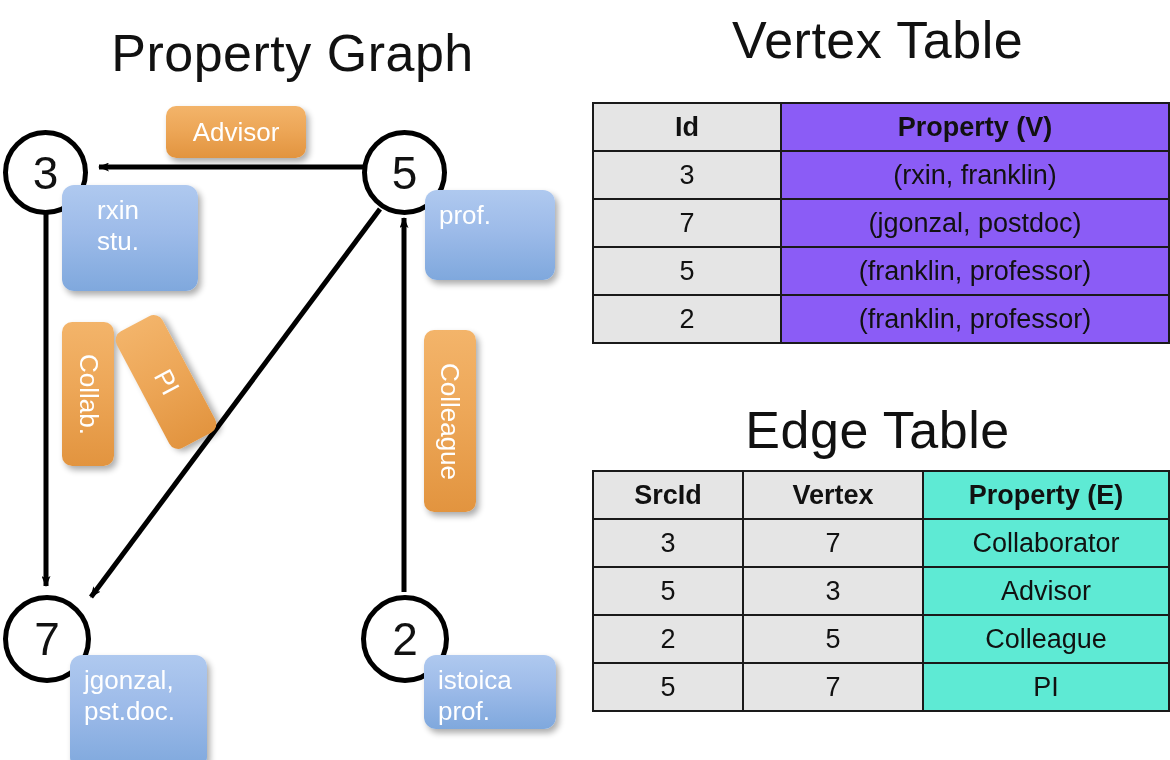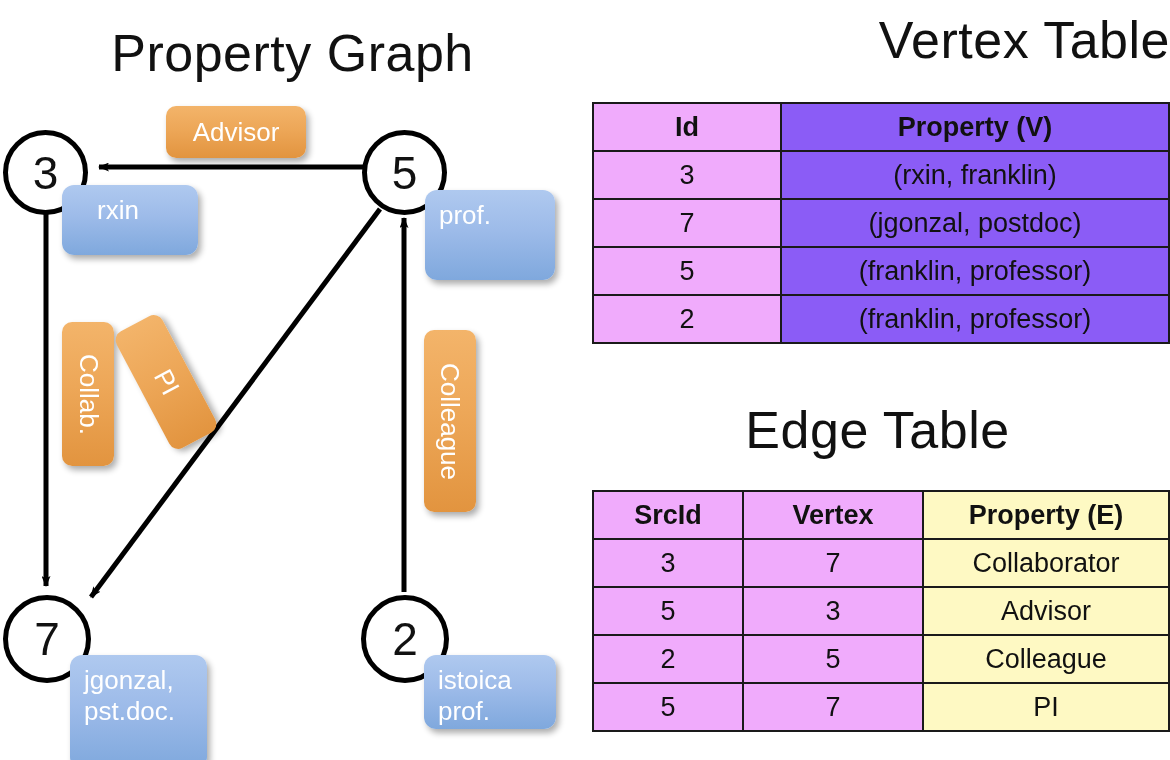--- a/index.html
+++ b/index.html
@@ -21,21 +21,21 @@
     position: absolute;
     font-family: "Liberation Sans", sans-serif;
     font-weight: 300;
     font-size: 52px;
     letter-spacing: 0.5px;
     color: #111;
     white-space: nowrap;
     text-align: center;
   }
   #title-property-graph { left: 0;   top: 14px;  width: 585px; margin-top: 9px; }
-  #title-vertex-table   { left: 585px; top: 10px; width: 585px; text-align: right; }
+  #title-vertex-table   { left: 585px; top: 10px; width: 585px; }
   #title-edge-table     { left: 585px; top: 400px; width: 585px; }
 
   
   #graph-panel {
     position: absolute;
     left: 0; top: 0;
     width: 585px; height: 760px;
   }
   #graph-edges {
     position: absolute;
@@ -107,29 +107,29 @@
     color: #111;
     padding: 0;
     height: 46px;
   }
   .dtable th {
     font-weight: 700;
     font-size: 27px;
   }
   .dtable td { font-size: 27px; }
 
-  .cell-plain { background: #f0abfc; }
+  .cell-plain { background: #e5e5e5; }
   .cell-v     { background: #8b5cf6; }
-  .cell-e     { background: #fef9c3; }
+  .cell-e     { background: #5eead4; }
 
   #vertex-table { left: 592px; top: 102px; width: 576px; }
   #vertex-table col.c-id   { width: 188px; }
   #vertex-table col.c-prop { width: 388px; }
 
-  #edge-table { left: 592px; top: 490px; width: 576px; }
+  #edge-table { left: 592px; top: 470px; width: 576px; }
   #edge-table col.c-src  { width: 150px; }
   #edge-table col.c-dst  { width: 180px; }
   #edge-table col.c-prop { width: 246px; }
 </style>
 </head>
 <body>
 
 <div class="title" id="title-property-graph">Property Graph</div>
 <div class="title" id="title-vertex-table">Vertex Table</div>
 <div class="title" id="title-edge-table">Edge Table</div>
@@ -158,22 +158,23 @@
   <div class="vnode" style="left:362px; top:130px; width:85px; height:85px;">
     <span>5</span>
   </div>
   <div class="vnode" style="left:3px; top:595px; width:88px; height:88px;">
     <span>7</span>
   </div>
   <div class="vnode" style="left:361px; top:595px; width:88px; height:88px;">
     <span>2</span>
   </div>
 
-  <div class="propbox" style="left:62px; top:185px; width:136px; height:70px;padding-left:35px;">
+  <div class="propbox" style="left:62px; top:185px; width:136px; height:106px;padding-left:35px;">
     <span>rxin</span>
+    <span>stu.</span>
   </div>
 
   <div class="propbox" style="left:425px; top:190px; width:130px; height:90px;">
     <span>prof.</span>
   </div>
 
   <div class="propbox" style="left:70px; top:655px; width:137px; height:114px;">
     <span>jgonzal,</span>
     <span>pst.doc.</span>
   </div>

